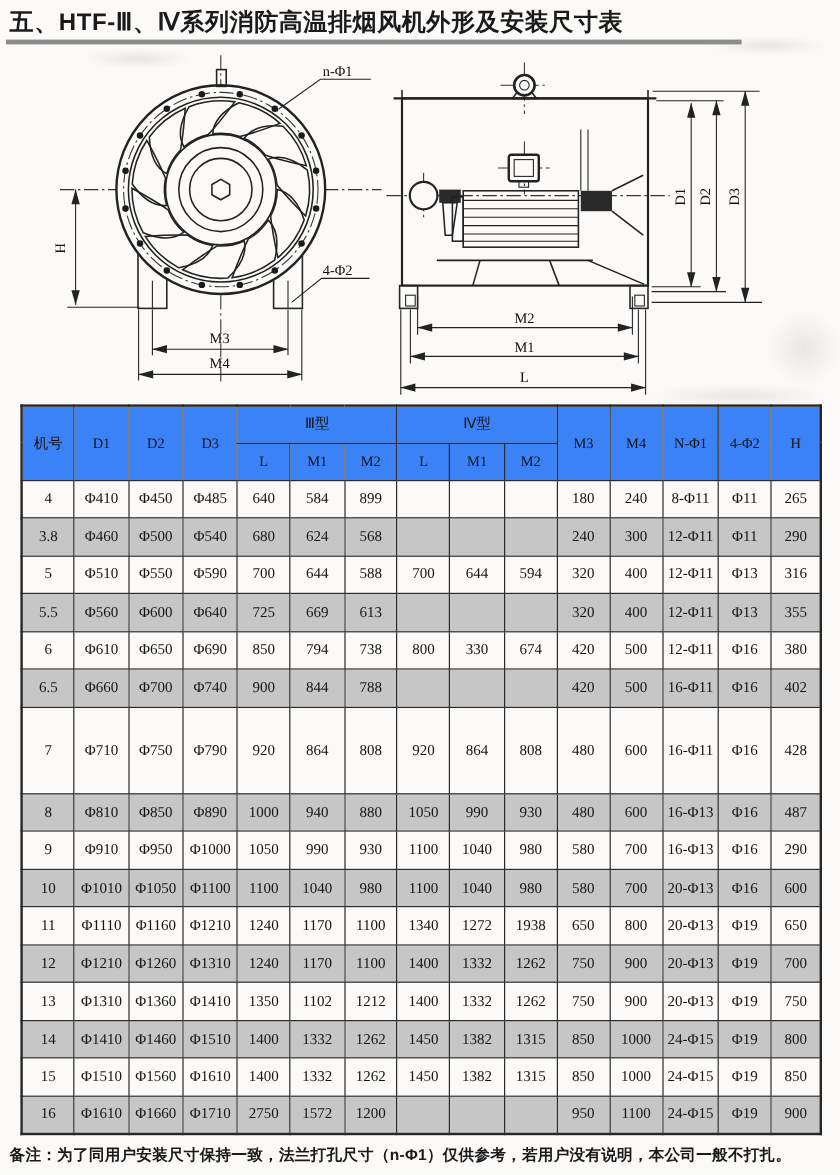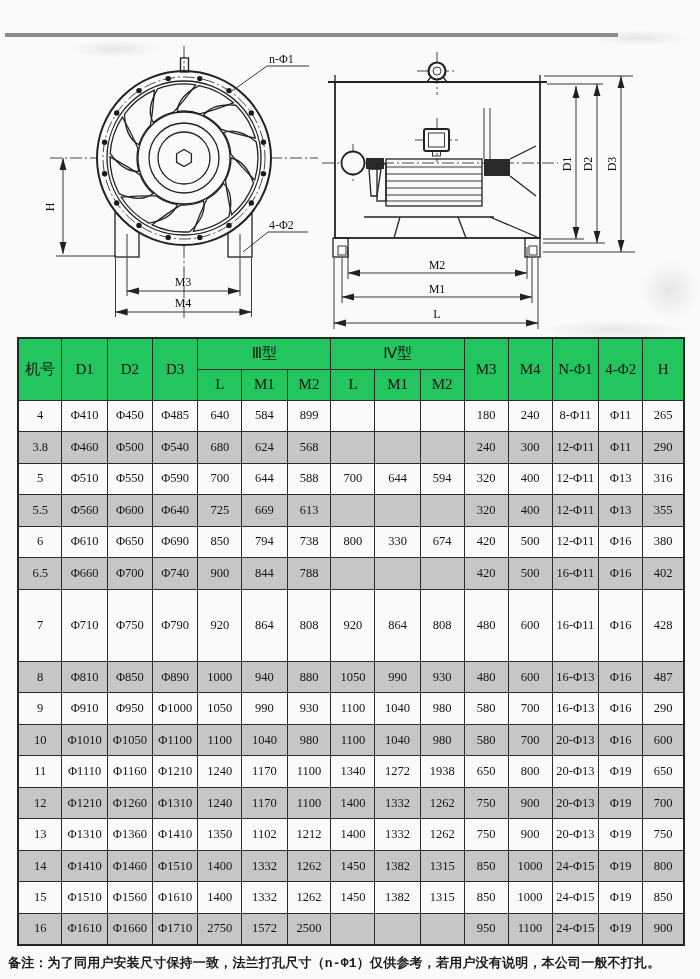--- a/index.html
+++ b/index.html
@@ -25,41 +25,42 @@
   table.dim-table{
     position:absolute; left:17px; top:337px; width:668px; height:609px;
     border-collapse:collapse; table-layout:fixed;
     border:2px solid #262626; background:#fbfaf8;
   }
   .dim-table th, .dim-table td{
     border:1px solid #2b2b2b; text-align:center; vertical-align:middle;
     font-family:"Liberation Serif", serif; font-size:12.5px; font-weight:normal;
     padding:0; white-space:nowrap; overflow:hidden; color:#141414;
   }
-  .dim-table thead th{background:#22c55e; font-size:15px;}
+  .dim-table thead th{background:#3b82f6; font-size:12px;}
   .dim-table thead tr{height:31px;}
   .dim-table tbody tr{height:31px;}
   .dim-table tbody tr.tall{height:71px;}
   .dim-table tbody tr:nth-child(even){background:#c6c6c6;}
   .note{
     position:absolute; left:8px; top:954px; width:690px;
-    font-family:Liberation Mono, monospace;
+    font-family:Liberation Sans, sans-serif;
     font-weight:bold; font-size:13px; white-space:nowrap; letter-spacing:.2px;
   }
 </style>
 </head>
 <body>
 
 <div class="page">
 
   <div class="smudge" style="left:70px;top:40px;width:90px;height:18px;"></div>
   <div class="smudge" style="left:590px;top:30px;width:100px;height:16px;"></div>
   <div class="smudge" style="left:540px;top:320px;width:150px;height:20px;"></div>
   <div class="smudge" style="left:640px;top:260px;width:60px;height:60px;"></div>
 
+  <div class="page-title">五、HTF-Ⅲ、Ⅳ系列消防高温排烟风机外形及安装尺寸表</div>
   <div class="title-bar"></div>
 
   <svg class="drawing-svg" viewBox="0 36 700 300">
     <defs>
       <marker id="arr" viewBox="0 0 12 8" refX="11.5" refY="4" markerWidth="13" markerHeight="9" orient="auto-start-reverse" markerUnits="userSpaceOnUse">
         <path d="M11.8,4 L0.3,0.8 L0.3,7.2 Z" fill="#222"></path>
       </marker>
     </defs>
 
     <g>
@@ -512,21 +513,21 @@
           <td>Φ19</td>
           <td>850</td>
         </tr>
         <tr>
           <td>16</td>
           <td>Φ1610</td>
           <td>Φ1660</td>
           <td>Φ1710</td>
           <td>2750</td>
           <td>1572</td>
-          <td>2500</td>
+          <td>1200</td>
           <td></td>
           <td></td>
           <td></td>
           <td>950</td>
           <td>1100</td>
           <td>24-Φ15</td>
           <td>Φ19</td>
           <td>900</td>
         </tr>
       </tbody>

